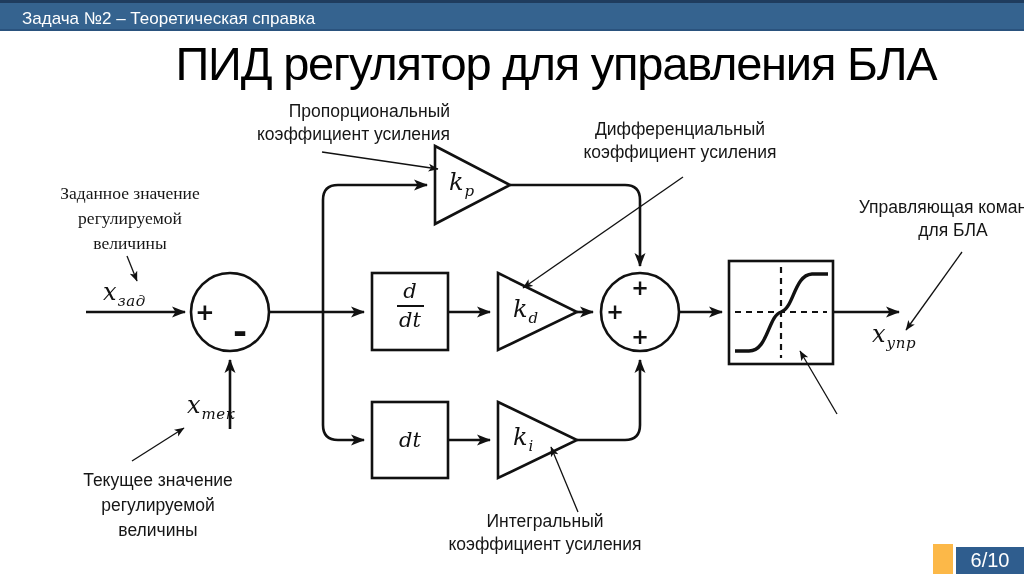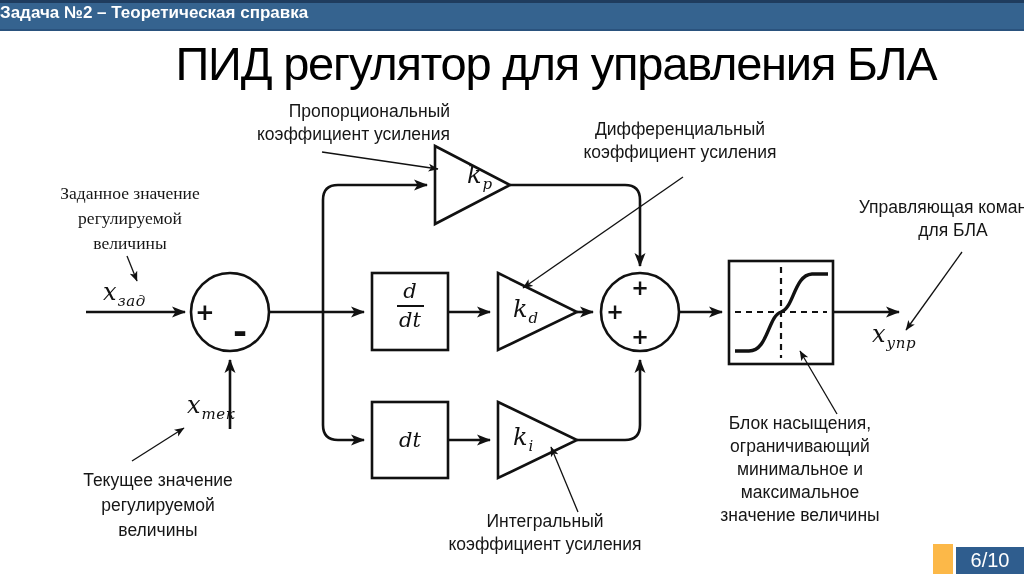--- a/index.html
+++ b/index.html
@@ -4,21 +4,21 @@
 <style>
   html,body{margin:0;padding:0;}
   #slide{
     position:relative;width:1024px;height:574px;background:#ffffff;overflow:hidden;
     font-family:"Liberation Sans",sans-serif;color:#111;
   }
   
   .top-bar{
     position:absolute;left:0;top:0;width:1024px;height:31px;box-sizing:border-box;
     background:#35638f;border-top:3px solid #1f3c5e;border-bottom:2px solid #2a527d;
-    color:#fff;font-size:17px;display:flex;align-items:flex-start;padding-left:0;font-weight:bold;
+    color:#fff;font-size:17px;display:flex;align-items:flex-end;padding-left:22px;
   }
   .slide-title{
     position:absolute;left:0;top:36px;width:1024px;text-align:center;
     font-size:47px;font-weight:normal;letter-spacing:-1.2px;color:#000;white-space:nowrap;margin-left:44px;
   }
   
   #diagram{position:absolute;left:0;top:0;width:1024px;height:574px;}
   
   .ann{
     position:absolute;text-align:center;font-size:17.5px;line-height:23px;
@@ -129,32 +129,27 @@
   <div class="ann" style="left:565px;top:118px;width:230px;">Дифференциальный
 коэффициент усиления</div>
   <div class="ann" style="left:30px;top:181px;width:200px;line-height:25px;font-family:Liberation Serif, serif;">Заданное значение
 регулируемой
 величины</div>
   <div class="ann" style="left:58px;top:468px;width:200px;line-height:25px;">Текущее значение
 регулируемой
 величины</div>
   <div class="ann" style="left:430px;top:510px;width:230px;">Интегральный
 коэффициент усиления</div>
-  <div class="ann" style="left:695px;top:412px;width:210px;">Блок насыщения,
-ограничивающий
-минимальное и
-максимальное
-значение величины</div>
   <div class="ann" style="left:847px;top:196px;width:212px;">Управляющая команда
 для БЛА</div>
 
   <div class="math" style="left:103px;top:279px;"><span>x</span><sub>зад</sub></div>
   <div class="math" style="left:179px;top:392px;margin-left:8px;"><span>x</span><sub>тек</sub></div>
   <div class="math" style="left:872px;top:321px;"><span>x</span><sub>упр</sub></div>
-  <div class="math" style="left:449px;top:162px;margin-left:18px;"><span>k</span><sub>p</sub></div>
+  <div class="math" style="left:449px;top:169px;"><span>k</span><sub>p</sub></div>
   <div class="math" style="left:513px;top:296px;"><span>k</span><sub>d</sub></div>
   <div class="math" style="left:513px;top:424px;"><span>k</span><sub>i</sub></div>
 
   <div class="frac">
     <div>d</div>
     <div class="bar"></div>
     <div>dt</div>
   </div>
   <div class="dt-label">dt</div>
 

